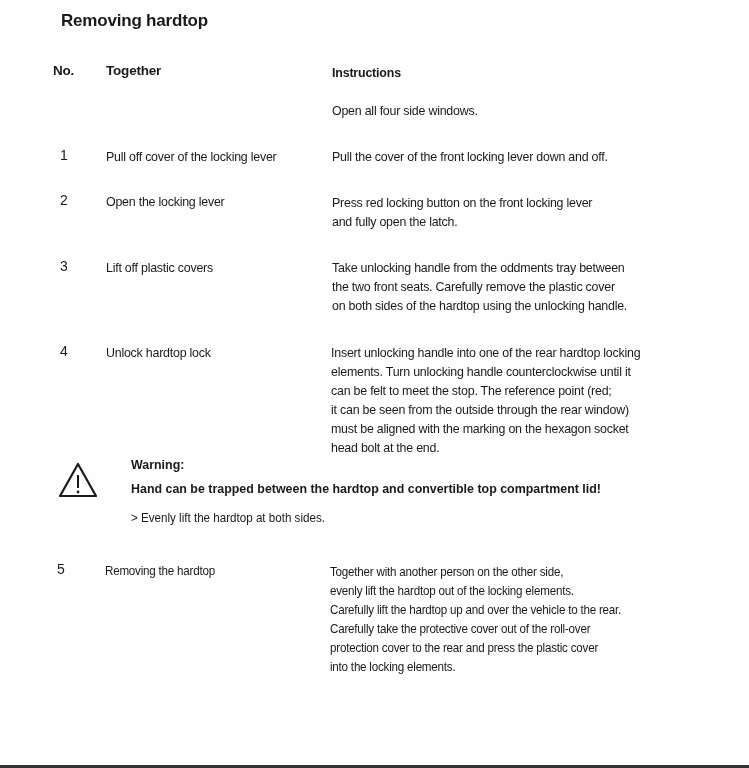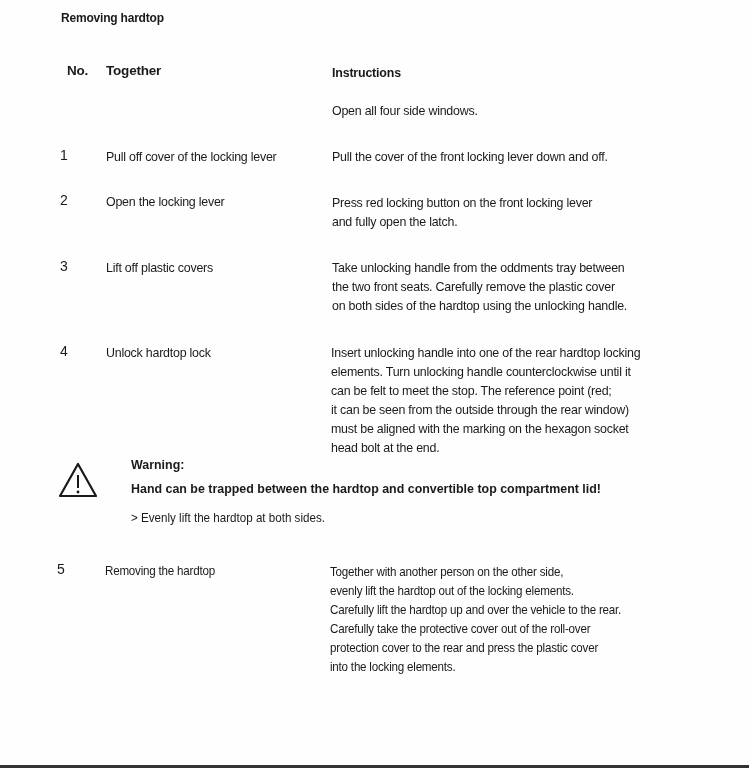--- a/index.html
+++ b/index.html
@@ -1,37 +1,37 @@
 <!DOCTYPE html>
 <html><head>
   <meta charset="utf-8">
   <style>
     html, body { margin: 0; padding: 0; }
     body {
       width: 749px; height: 768px; background: #fefefe; position: relative; overflow: hidden;
       font-family: "Liberation Sans", sans-serif; color: #1a1a1a;
     }
     .abs { position: absolute; white-space: nowrap; }
-    .title { left: 61px; top: 11px; font-size: 12px; font-weight: bold; letter-spacing: -0.2px; }
+    .title { left: 61px; top: 11px; font-size: 17px; font-weight: bold; letter-spacing: -0.2px; }
     .hdr { font-size: 13.5px; font-weight: bold; letter-spacing: -0.2px; }
     .txt { font-size: 13.5px; line-height: 19px; letter-spacing: -0.25px; transform: scaleX(0.92); transform-origin: left top; }
     .num { font-size: 14px; }
     .cond { transform: scaleX(0.86); transform-origin: left top; }
     .warn-title { left: 131px; top: 457px; font-size: 13.5px; font-weight: bold; transform: scaleX(0.92); transform-origin: left top; }
     .warn-text { left: 131px; top: 481px; font-size: 13.5px; font-weight: bold; transform: scaleX(0.92); transform-origin: left top; }
     .warn-action { left: 131px; top: 510px; font-size: 13.5px; transform: scaleX(0.86); transform-origin: left top; }
     .warn-icon { left: 58px; top: 462px; width: 40px; height: 36px; }
     .bottom-rule { left: 0; top: 765px; width: 749px; height: 3px; background: #333; }
   </style>
 </head>
 <body>
 
 <div class="abs title">Removing hardtop</div>
 
-<div class="abs hdr" style="left:67px;top:63px;">No.</div>
+<div class="abs hdr" style="left:53px;top:63px;">No.</div>
 <div class="abs hdr" style="left:106px;top:63px;">Together</div>
 <div class="abs hdr" style="left:332px;top:65px;transform:scaleX(0.92);transform-origin:left top;">Instructions</div>
 
 <div class="abs txt" style="left:332px;top:101px;">Open all four side windows.</div>
 
 <div>
   <div class="abs num" style="left:60px;top:147px;">1</div>
   <div class="abs txt" style="left:106px;top:147px;">Pull off cover of the locking lever</div>
   <div class="abs txt" style="left:332px;top:147px;">Pull the cover of the front locking lever down and off.</div>
 </div>

